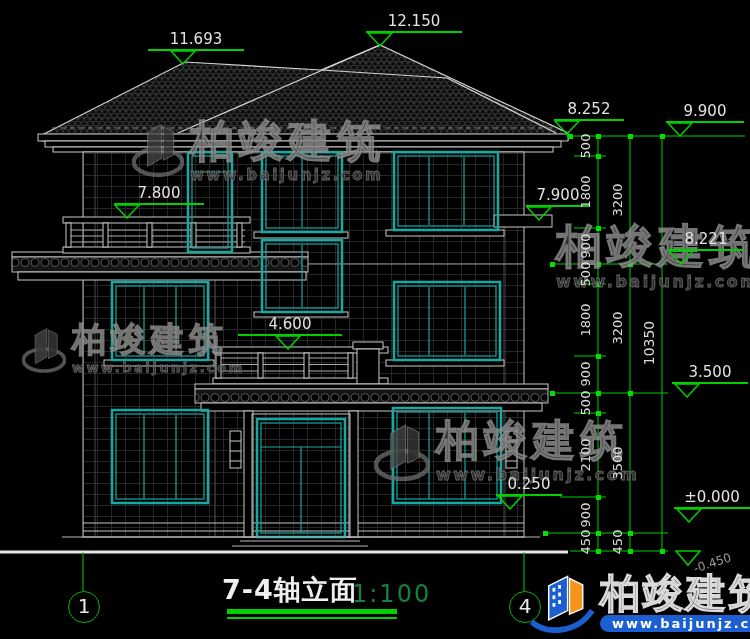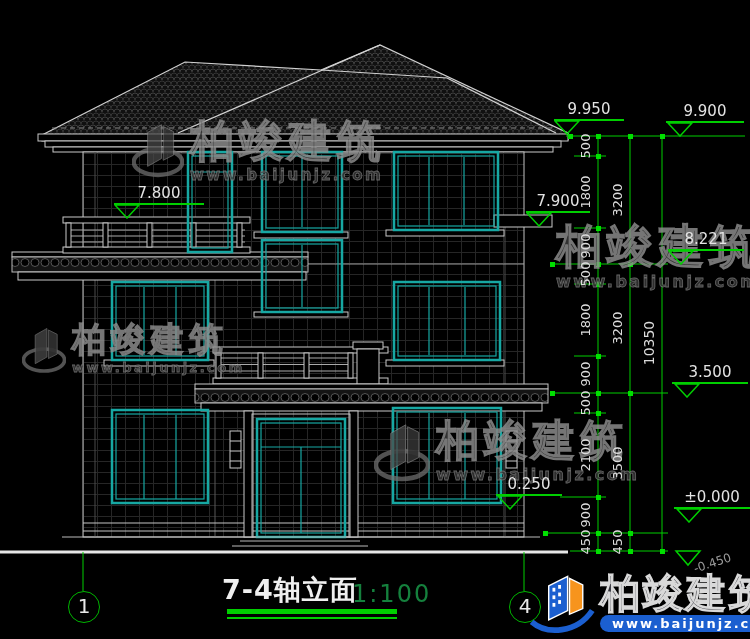--- a/index.html
+++ b/index.html
@@ -249,52 +249,73 @@
       <rect x="568" y="134" width="5" height="5"></rect>
           <rect x="550" y="262" width="5" height="5"></rect>
       <rect x="550" y="391" width="5" height="5"></rect>
           <rect x="543" y="531" width="5" height="5"></rect>
     </g>
   </g>
 
   <path d="M676,551 H700 L688,565 Z" fill="none" stroke="#00cf00" stroke-width="1.5"></path>
 </svg>
 
+<div class="elev" style="left:148px;top:30px;width:96px">
+  <div class="ev">11.693</div>
+  <div class="bar"></div>
+  <svg class="tri" style="left:22px" width="26" height="15">
+        <path d="M1,1 H25 L13,14 Z"></path>
+      </svg>
+</div>
+<div class="elev" style="left:366px;top:12px;width:96px">
+  <div class="ev">12.150</div>
+  <div class="bar"></div>
+  <svg class="tri" style="left:1px" width="26" height="15">
+        <path d="M1,1 H25 L13,14 Z"></path>
+      </svg>
+</div>
 <div class="elev" style="left:554px;top:100px;width:70px">
-  <div class="ev">9.950</div>
+  <div class="ev">8.252</div>
   <div class="bar"></div>
   <svg class="tri" style="left:0px" width="26" height="15">
         <path d="M1,1 H25 L13,14 Z"></path>
       </svg>
 </div>
 <div class="elev" style="left:666px;top:102px;width:78px">
   <div class="ev">9.900</div>
   <div class="bar"></div>
   <svg class="tri" style="left:1px" width="26" height="15">
         <path d="M1,1 H25 L13,14 Z"></path>
       </svg>
 </div>
 <div class="elev" style="left:114px;top:184px;width:90px">
   <div class="ev">7.800</div>
   <div class="bar"></div>
   <svg class="tri" style="left:0px" width="26" height="15">
         <path d="M1,1 H25 L13,14 Z"></path>
       </svg>
 </div>
-<div class="elev" style="left:526px;top:192px;width:64px">
+<div class="elev" style="left:526px;top:186px;width:64px">
   <div class="ev">7.900</div>
   <div class="bar"></div>
   <svg class="tri" style="left:0px" width="26" height="15">
         <path d="M1,1 H25 L13,14 Z"></path>
       </svg>
 </div>
 <div class="elev" style="left:668px;top:230px;width:76px">
   <div class="ev">8.221</div>
   <div class="bar"></div>
   <svg class="tri" style="left:0px" width="26" height="15">
+        <path d="M1,1 H25 L13,14 Z"></path>
+      </svg>
+</div>
+<div class="elev" style="left:238px;top:315px;width:104px">
+  <div class="ev">4.600</div>
+  <div class="bar"></div>
+  <svg class="tri" style="left:37px" width="26" height="15">
         <path d="M1,1 H25 L13,14 Z"></path>
       </svg>
 </div>
 <div class="elev" style="left:672px;top:363px;width:76px">
   <div class="ev">3.500</div>
   <div class="bar"></div>
   <svg class="tri" style="left:2px" width="26" height="15">
         <path d="M1,1 H25 L13,14 Z"></path>
       </svg>
 </div>

